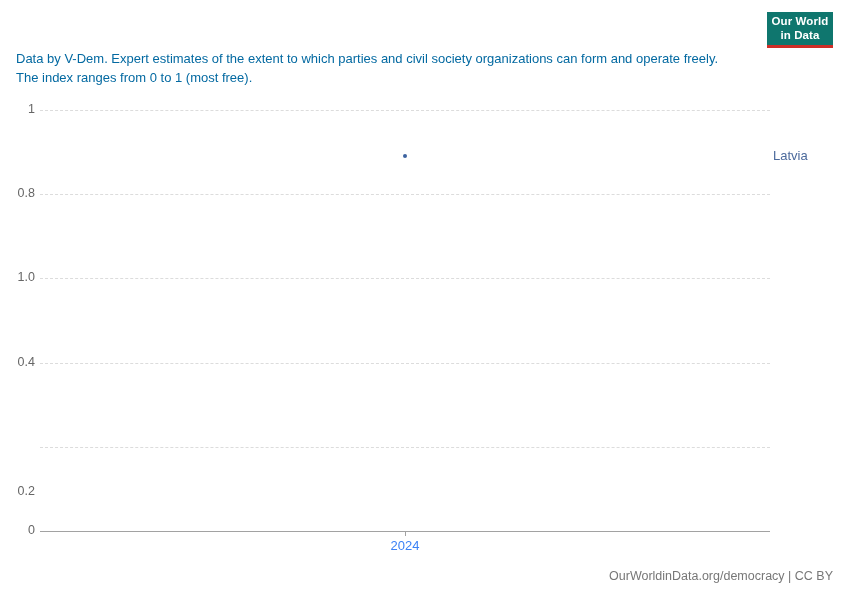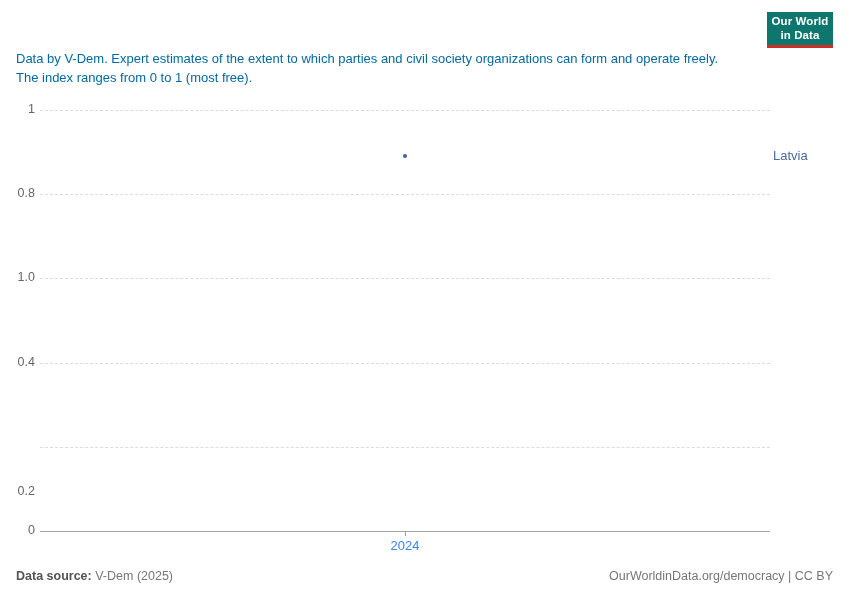--- a/index.html
+++ b/index.html
@@ -70,16 +70,15 @@
       <div class="gridline" style="left: 40px; width: 730px; top: 194.2px;"></div>
       <div class="ytick" style="top: 186.2px;">0.8</div>
       <div class="gridline" style="left: 40px; width: 730px; top: 110px;"></div>
       <div class="ytick" style="top: 102px;">1</div>
       <div class="xtickmark" style="left: 405px; top: 531px;"></div>
       <div class="xtick" style="left: 365px; top: 538px;">2024</div>
       <div class="point" style="width: 4px; height: 4px; left: 403px; top: 154.31px; background: rgb(61, 99, 160);"></div>
       <div class="entity" style="left: 773px; top: 148.31px; color: rgb(76, 106, 156);">Latvia</div>
     </div>
 
-  <div class="footer-source"><b>Data source:</b><span> V-Dem (2025)</span></div>
   <a class="footer-credit">OurWorldinData.org/democracy | CC BY</a>
 
 </div>
 
 </body></html>

